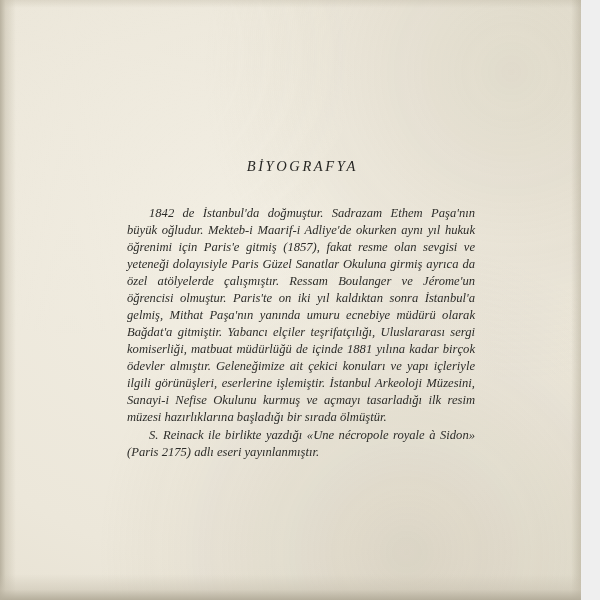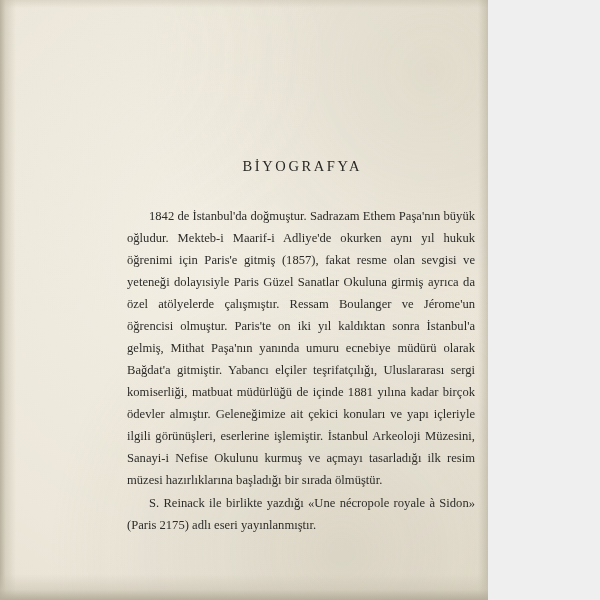--- a/index.html
+++ b/index.html
@@ -5,26 +5,27 @@
   html, body {
     margin: 0;
     padding: 0;
     width: 600px;
     height: 600px;
     overflow: hidden;
     background: #efefef;
   }
   #page {
     position: relative;
-    width: 488px;
+    width: 581px;
     height: 600px;
     background:
       radial-gradient(ellipse 140% 120% at 42% 40%, #f2eee3 0%, #ece7da 45%, #e3ddcd 75%, #d8d1bf 100%);
     font-family: "Liberation Serif", serif;
     color: #2a2a28;
+    font-style: italic;
   }
   
   #grain {
     position: absolute;
     inset: 0;
     pointer-events: none;
     background:
       radial-gradient(circle at 12% 8%, rgba(255,255,255,0.55) 0%, rgba(255,255,255,0) 38%),
       radial-gradient(circle at 88% 12%, rgba(180,172,150,0.18) 0%, rgba(180,172,150,0) 42%),
       radial-gradient(circle at 70% 92%, rgba(160,152,130,0.20) 0%, rgba(160,152,130,0) 45%);
@@ -74,21 +75,21 @@
     letter-spacing: 2.6px;
     text-align: center;
     color: #272724;
     margin: 0 0 30px 0;
     font-weight: normal;
     text-indent: 2.6px;
   }
 
   .para {
     font-size: 12.6px;
-    line-height: 22px;
+    line-height: 17px;
     text-align: justify;
     text-justify: inter-word;
     margin: 0 0 0 0;
     color: #2c2c29;
     text-indent: 22px;
     hyphens: manual;
   }
   .para + .para {
     margin-top: 1px;
   }

